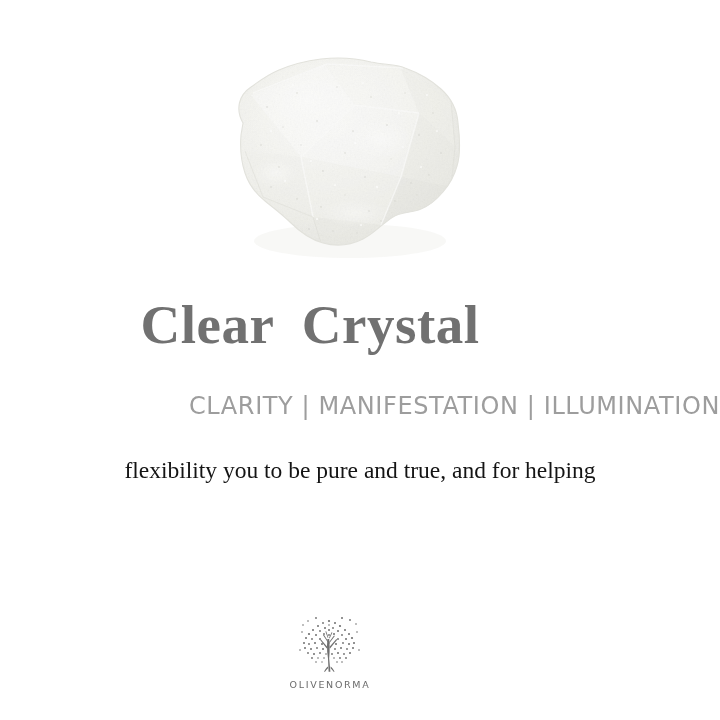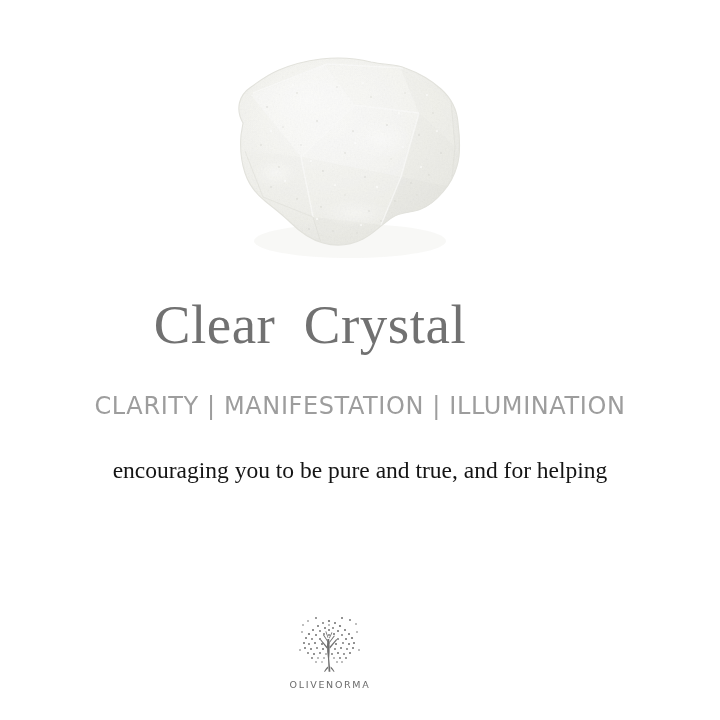--- a/index.html
+++ b/index.html
@@ -38,34 +38,34 @@
 
   
   .title {
     position: absolute;
     left: 0;
     top: 296px;
     width: 620px;
     text-align: center;
     font-family: "Liberation Serif", serif;
     font-size: 55px;
-    font-weight: 400;
+    font-weight: 700;
     line-height: 1.05;
     color: #717171;
     letter-spacing: 0.5px;
     white-space: pre;
   }
 
   
   .subtitle {
     position: absolute;
     left: 0;
     top: 392px;
     width: 720px;
-    text-align: center;
+    text-align: right;
     font-family: "DejaVu Sans", sans-serif;
     font-size: 24px;
     font-weight: 400;
     line-height: 1.2;
     color: #9d9d9d;
     letter-spacing: 0.6px;
     white-space: pre;
   }
 
   
@@ -293,21 +293,21 @@
                C50,158 44,150 40,138
                C36,126 35,112 36,100 Z" fill="none" stroke="#e2e2dc" stroke-width="1.1"></path>
     </svg>
   </div>
 
   <div class="title">Clear  Crystal</div>
 
   <div class="subtitle">CLARITY | MANIFESTATION | ILLUMINATION</div>
 
   <div class="body-text">
-    <span class="body-line">encouraging you to be pure and true, and for helping</span>
+    <span class="body-line">flexibility you to be pure and true, and for helping</span>
   </div>
 
   <div class="logo">
     <svg class="logo-mark" viewBox="0 0 72 62">
       <g fill="#6f6f6f">
 
         <path d="M34.6,57.8 L34.0,44.5 L33.2,38.0 L33.0,31.5 L33.4,25.0
                  L35.2,25.0 L35.6,31.5 L35.6,38.0 L35.2,44.5 L36.4,57.8 Z"></path>
         <path d="M33.4,33.0 L27.0,25.4 L26.2,26.0 L32.8,34.6 Z"></path>
         <path d="M35.4,33.0 L42.4,25.0 L43.2,25.7 L36.0,34.6 Z"></path>

